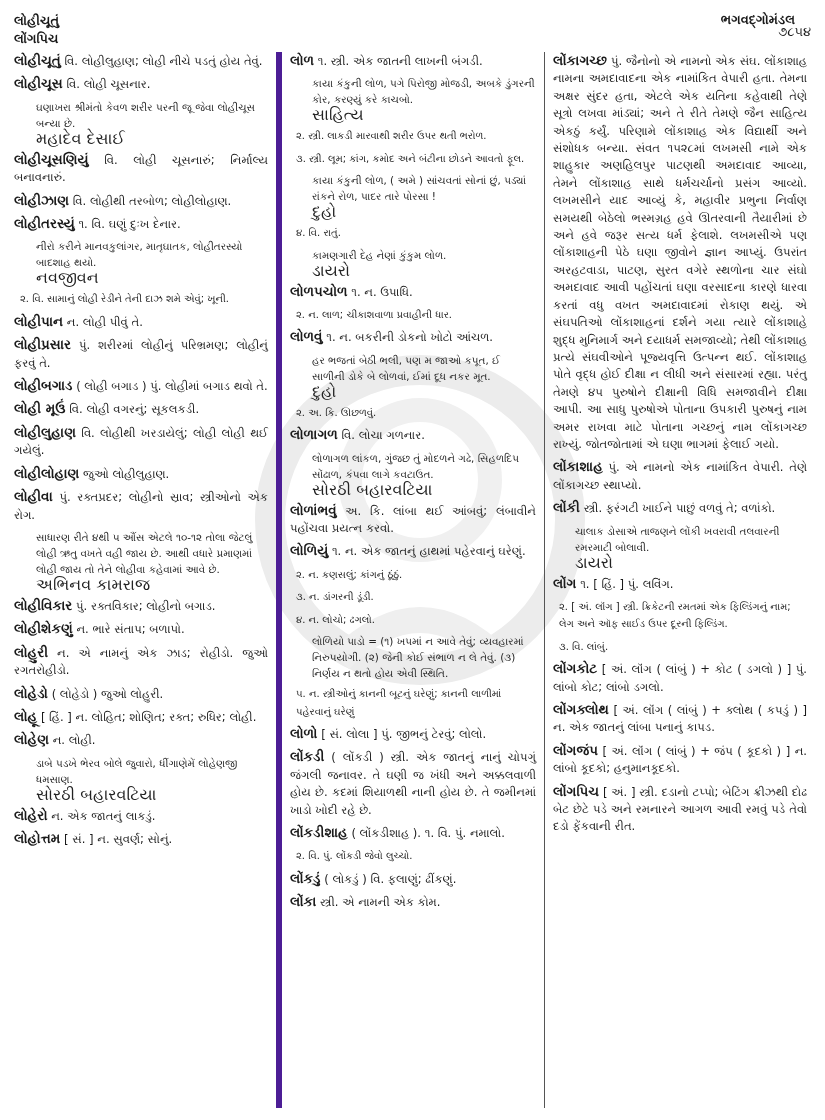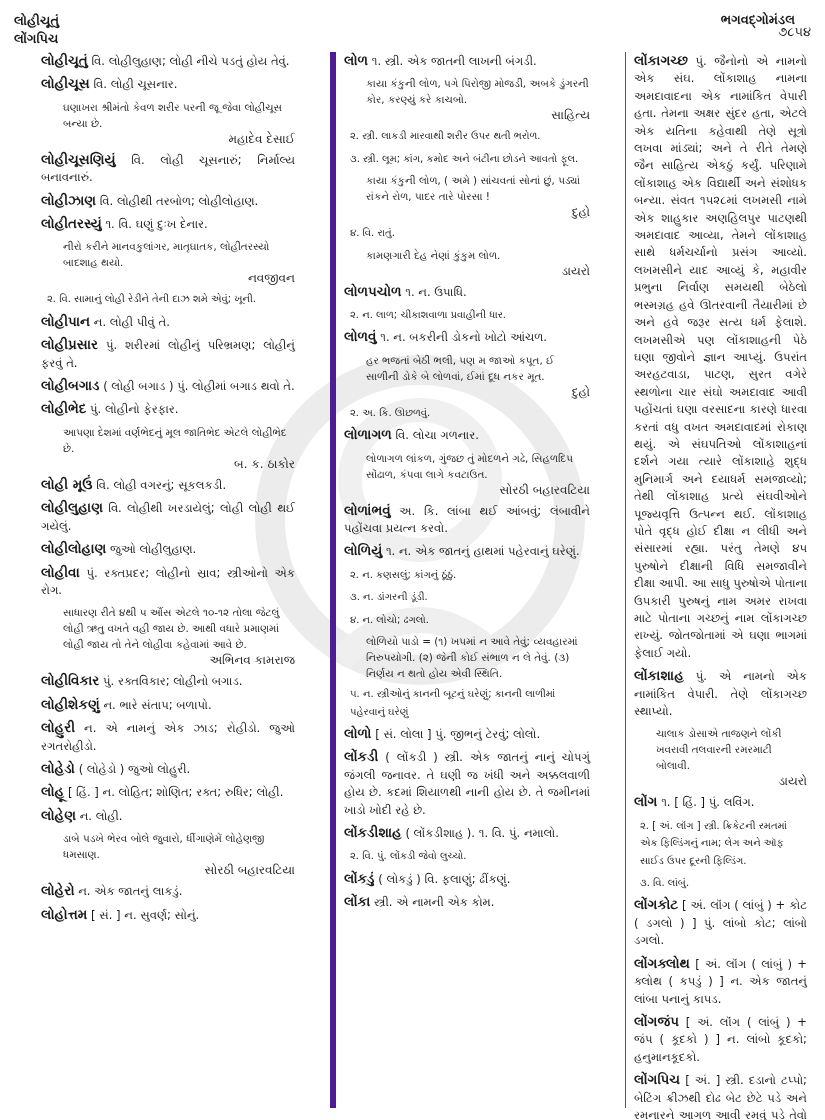--- a/index.html
+++ b/index.html
@@ -17,30 +17,30 @@
     position: absolute; top: 12px; left: 14px; right: 14px; height: 40px;
     font-size: 13px; z-index: 1;
   }
   .hdr-left { position: absolute; left: 0; top: 0; line-height: 18px; font-weight: bold; }
   .hdr-center { position: absolute; left: 0; right: 16px; top: 0; text-align: right; font-weight: bold; }
   .hdr-right { position: absolute; right: 0; top: 12px; font-weight: normal; }
   .columns {
     position: absolute; top: 52px; left: 14px; right: 10px; bottom: 12px;
     display: flex; z-index: 1;
   }
-  .col { padding: 0 8px; box-sizing: border-box; margin-left: 27px; }
+  .col { padding: 0 8px; box-sizing: border-box; }
   .col1 { width: 262px; padding-left: 0; }
   .col2 { width: 268px; border-left: 6px solid #4c1d95; }
   .col3 { flex: 1; border-left: 1px solid #555; }
   .entry { font-size: 11.6px; line-height: 17.4px; margin-bottom: 5px; text-align: justify; }
   .entry .hw { font-weight: bold; font-size: 13.5px; }
   .entry .body { }
   .sense { font-size: 10px; line-height: 17.4px; margin: 0 0 5px 6px; }
   .quote { font-size: 10.4px; line-height: 16px; margin: 0 0 4px 22px; color: #222; }
-  .quote .src { display: block; text-align: right; font-size: 12px; }
+  .quote .src { display: block; font-size: 16px; }
 </style>
 </head>
 <body>
 
 <svg class="watermark" viewBox="0 0 360 420">
   <circle cx="180" cy="190" r="150" fill="none" stroke="#ececec" stroke-width="30"></circle>
   <circle cx="180" cy="150" r="70" fill="none" stroke="#f0f0f0" stroke-width="24"></circle>
   <path d="M100 330 Q180 250 260 330" fill="none" stroke="#efefef" stroke-width="26"></path>
 </svg>
 
@@ -76,24 +76,20 @@
       <div>
         <div class="entry"><span class="hw">લોહીપાન</span> <span class="body">ન. લોહી પીવું તે.</span></div>
       </div>
       <div>
         <div class="entry"><span class="hw">લોહીપ્રસાર</span> <span class="body">પું. શરીરમાં લોહીનું પરિભ્રમણ; લોહીનું ફરવું તે.</span></div>
       </div>
       <div>
         <div class="entry"><span class="hw">લોહીબગાડ</span> <span class="body">( લોહી બગાડ ) પું. લોહીમાં બગાડ થવો તે.</span></div>
       </div>
       <div>
-        <div class="entry"><span class="hw">લોહીભેદ</span> <span class="body">પું. લોહીનો ફેરફાર.</span></div>
-        <div class="quote"><span>આપણા દેશમાં વર્ણભેદનું મૂલ જાતિભેદ એટલે લોહીભેદ છે.</span><span class="src">બ. ક. ઠાકોર</span></div>
-      </div>
-      <div>
         <div class="entry"><span class="hw">લોહી મૂઉં</span> <span class="body">વિ. લોહી વગરનું; સૂકલકડી.</span></div>
       </div>
       <div>
         <div class="entry"><span class="hw">લોહીલુહાણ</span> <span class="body">વિ. લોહીથી ખરડાયેલું; લોહી લોહી થઈ ગયેલું.</span></div>
       </div>
       <div>
         <div class="entry"><span class="hw">લોહીલોહાણ</span> <span class="body">જુઓ લોહીલુહાણ.</span></div>
       </div>
       <div>
         <div class="entry"><span class="hw">લોહીવા</span> <span class="body">પું. રક્તપ્રદર; લોહીનો સ્રાવ; સ્ત્રીઓનો એક રોગ.</span></div>
@@ -177,20 +173,21 @@
       </div>
     </div>
   <div class="col col3">
       <div>
         <div class="entry"><span class="hw">લોંકાગચ્છ</span> <span class="body">પું. જૈનોનો એ નામનો એક સંઘ. લોંકાશાહ નામના અમદાવાદના એક નામાંકિત વેપારી હતા. તેમના અક્ષર સુંદર હતા, એટલે એક યતિના કહેવાથી તેણે સૂત્રો લખવા માંડ્યાં; અને તે રીતે તેમણે જૈન સાહિત્ય એકઠું કર્યું. પરિણામે લોંકાશાહ એક વિદ્યાર્થી અને સંશોધક બન્યા. સંવત ૧૫૨૮માં લખમસી નામે એક શાહુકાર અણહિલપુર પાટણથી અમદાવાદ આવ્યા, તેમને લોંકાશાહ સાથે ધર્મચર્ચાનો પ્રસંગ આવ્યો. લખમસીને યાદ આવ્યું કે, મહાવીર પ્રભુના નિર્વાણ સમયથી બેઠેલો ભસ્મગ્રહ હવે ઊતરવાની તૈયારીમાં છે અને હવે જરૂર સત્ય ધર્મ ફેલાશે. લખમસીએ પણ લોંકાશાહની પેઠે ઘણા જીવોને જ્ઞાન આપ્યું. ઉપરાંત અરહટવાડા, પાટણ, સુરત વગેરે સ્થળોના ચાર સંઘો અમદાવાદ આવી પહોંચતાં ઘણા વરસાદના કારણે ધારવા કરતાં વધુ વખત અમદાવાદમાં રોકાણ થયું. એ સંઘપતિઓ લોંકાશાહનાં દર્શને ગયા ત્યારે લોંકાશાહે શુદ્ધ મુનિમાર્ગ અને દયાધર્મ સમજાવ્યો; તેથી લોંકાશાહ પ્રત્યે સંઘવીઓને પૂજ્યવૃત્તિ ઉત્પન્ન થઈ. લોંકાશાહ પોતે વૃદ્ધ હોઈ દીક્ષા ન લીધી અને સંસારમાં રહ્યા. પરંતુ તેમણે ૪૫ પુરુષોને દીક્ષાની વિધિ સમજાવીને દીક્ષા આપી. આ સાધુ પુરુષોએ પોતાના ઉપકારી પુરુષનું નામ અમર રાખવા માટે પોતાના ગચ્છનું નામ લોંકાગચ્છ રાખ્યું. જોતજોતામાં એ ઘણા ભાગમાં ફેલાઈ ગયો.</span></div>
       </div>
       <div>
         <div class="entry"><span class="hw">લોંકાશાહ</span> <span class="body">પું. એ નામનો એક નામાંકિત વેપારી. તેણે લોંકાગચ્છ સ્થાપ્યો.</span></div>
       </div>
       <div>
+        <div class="entry"><span class="hw">લોંકી</span> <span class="body">સ્ત્રી. ફરંગટી ખાઈને પાછું વળવું તે; વળાંકો.</span></div>
         <div class="quote"><span>ચાલાક ડોસાએ તાજણને લોંકી ખવરાવી તલવારની રમરમાટી બોલાવી.</span><span class="src">ડાયરો</span></div>
       </div>
       <div>
         <div class="entry"><span class="hw">લોંગ</span> <span class="body">૧. [ હિં. ] પું. લવિંગ.</span></div>
         <div class="sense">૨. [ અં. લૉંગ ] સ્ત્રી. ક્રિકેટની રમતમાં એક ફિલ્ડિંગનું નામ; લેગ અને ઑફ સાઈડ ઉપર દૂરની ફિલ્ડિંગ.</div>
         <div class="sense">૩. વિ. લાંબું.</div>
       </div>
       <div>
         <div class="entry"><span class="hw">લોંગકોટ</span> <span class="body">[ અં. લૉંગ ( લાંબું ) + કોટ ( ડગલો ) ] પું. લાંબો કોટ; લાંબો ડગલો.</span></div>
       </div>

